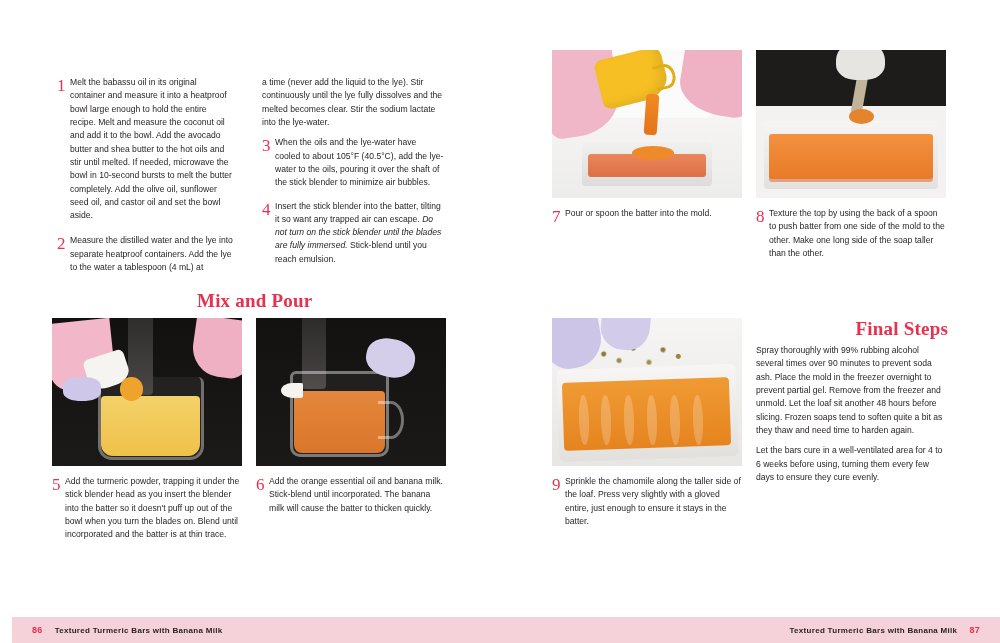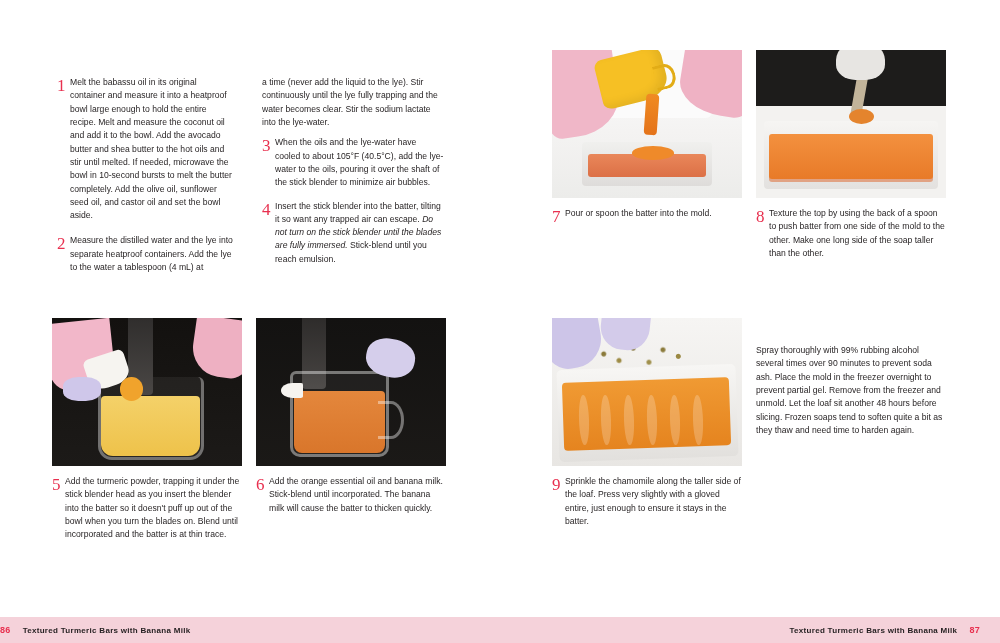--- a/index.html
+++ b/index.html
@@ -111,21 +111,21 @@
      radial-gradient(circle at 55% 70%, #a0904c 0 2px, transparent 3px),
      radial-gradient(circle at 70% 40%, #8b7b3c 0 2px, transparent 3px),
      radial-gradient(circle at 85% 60%, #9a8842 0 2px, transparent 3px);
      transform: rotate(-4deg); }
 
   
   .footer-bar {
     position: absolute; bottom: 0; height: 26px; display: flex; align-items: center;
     font-size: 8px; font-weight: bold; letter-spacing: .3px;
   }
-  .footer-left  { left: 0;  width: 500px; background: #f5d2da; }
+  .footer-left  { left: 12px;  width: 500px; background: #f5d2da; padding-left: 20px; }
   .footer-right { right: 0; width: 500px; background: #f5d2da; justify-content: flex-end; padding-right: 20px; }
   .folio { color: #e8304f; font-size: 9px; font-weight: bold; }
   .run-head { color: #231f20; font-weight: bold; }
   .footer-left .run-head { margin-left: 12px; }
   .footer-right .run-head { margin-right: 12px; }
 </style>
 </head>
 <body>
 
 <div class="spread">
@@ -138,31 +138,32 @@
         <div class="step-num">1</div>
         <div class="step-text">Melt the babassu oil in its original container and measure it into a heatproof bowl large enough to hold the entire recipe. Melt and measure the coconut oil and add it to the bowl. Add the avocado butter and shea butter to the hot oils and stir until melted. If needed, microwave the bowl in 10-second bursts to melt the butter completely. Add the olive oil, sunflower seed oil, and castor oil and set the bowl aside.</div>
       </div>
       <div class="step" style="margin-top:12px;">
         <div class="step-num">2</div>
         <div class="step-text">Measure the distilled water and the lye into separate heatproof containers. Add the lye to the water a tablespoon (4 mL) at</div>
       </div>
     </div>
 
     <div class="body-col" style="position:absolute; left:262px; top:76px; width:182px;">
-      <p>a time (never add the liquid to the lye). Stir continuously until the lye fully trapping and the water becomes clear. Stir the sodium lactate into the lye-water.</p>
+      <p>a time (never add the liquid to the lye). Stir continuously until the lye fully dissolves and the melted becomes clear. Stir the sodium lactate into the lye-water.</p>
       <div class="step">
         <div class="step-num">3</div>
         <div class="step-text">When the oils and the lye-water have cooled to about 105°F (40.5°C), add the lye-water to the oils, pouring it over the shaft of the stick blender to minimize air bubbles.</div>
       </div>
       <div class="step" style="margin-top:10px;">
         <div class="step-num">4</div>
         <div class="step-text"><span>Insert the stick blender into the batter, tilting it so want any trapped air can escape. </span><i>Do not turn on the stick blender until the blades are fully immersed.</i><span> Stick-blend until you reach emulsion.</span></div>
       </div>
     </div>
 
+    <h2 class="section-heading" style="position:absolute; left:197px; top:290px; width:260px;">Mix and Pour</h2>
 
     <div class="photo p5" style="left:52px; top:318px; width:190px; height:148px;">
       <div class="inner">
         <div class="bg"></div>
           <div class="arm"></div>
           <div class="armr"></div>
         <div class="bowl"></div>
           <div class="batter"></div>
         <div class="blender"></div>
           <div class="cup"></div>
@@ -264,23 +265,25 @@
       </div>
     </div>
 
     <div class="body-col" style="position:absolute; left:52px; top:475px; width:190px;">
       <div class="step">
         <div class="step-num">9</div>
         <div class="step-text">Sprinkle the chamomile along the taller side of the loaf. Press very slightly with a gloved entire, just enough to ensure it stays in the batter.</div>
       </div>
     </div>
 
+    <h2 class="section-heading" style="position:absolute; right:52px; top:318px; width:260px; text-align:right;">Final Steps</h2>
 
     <div class="body-col" style="position:absolute; left:256px; top:344px; width:192px;">
       <p>Spray thoroughly with 99% rubbing alcohol several times over 90 minutes to prevent soda ash. Place the mold in the freezer overnight to prevent partial gel. Remove from the freezer and unmold. Let the loaf sit another 48 hours before slicing. Frozen soaps tend to soften quite a bit as they thaw and need time to harden again.</p>
+      <p>Let the bars cure in a well-ventilated area for 4 to 6 weeks before using, turning them every few days to ensure they cure evenly.</p>
     </div>
 
     <div class="footer-bar footer-right">
       <span class="run-head">Textured Turmeric Bars with Banana Milk</span>
       <span class="folio">87</span>
     </div>
   </div>
 </div>
 
 </body></html>

